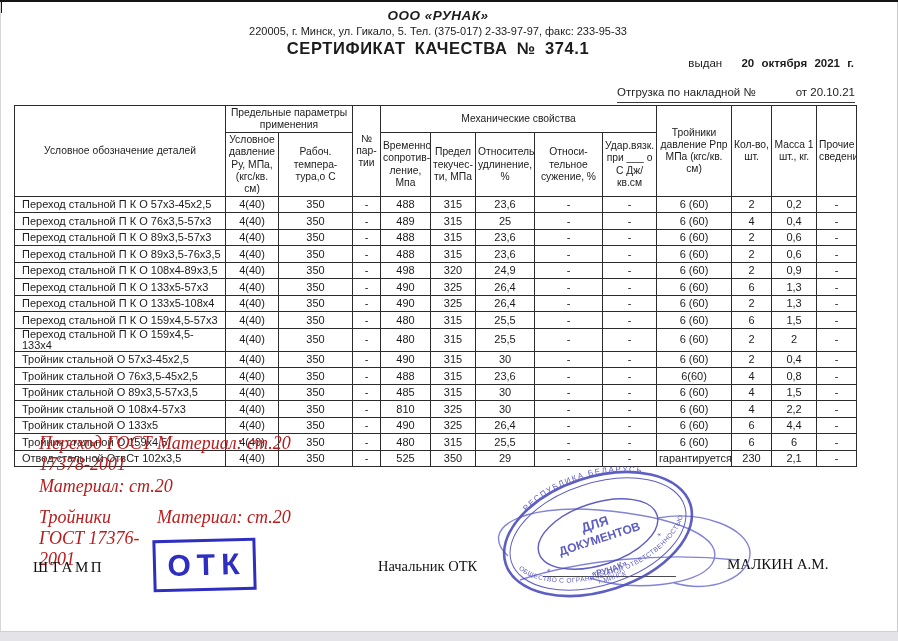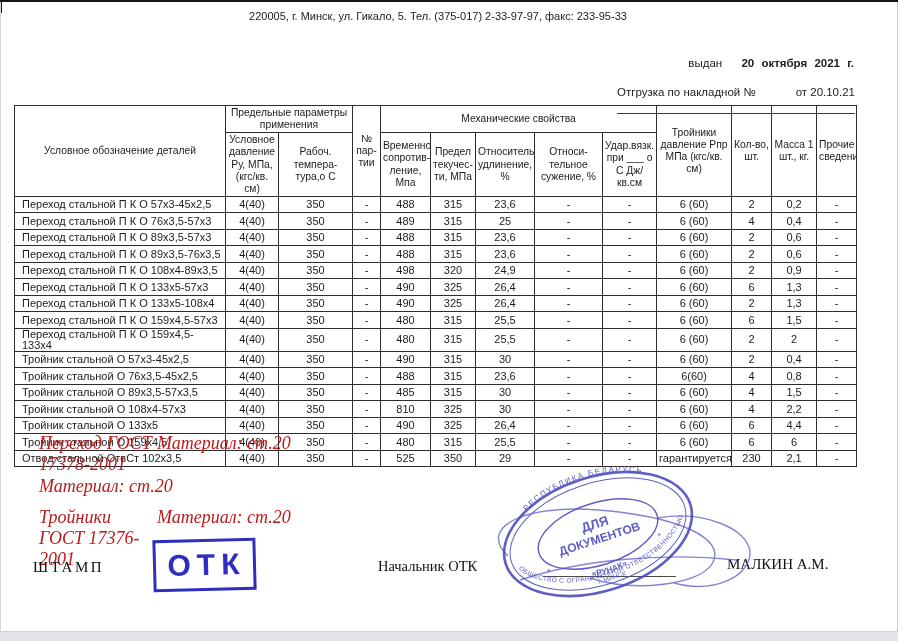--- a/index.html
+++ b/index.html
@@ -17,21 +17,21 @@
   .letterhead{position:absolute;left:0;top:6px;width:876px;text-align:center;}
   .company{font-size:13.5px;font-weight:bold;font-style:italic;letter-spacing:.5px;}
   .address{font-size:11px;margin-top:2px;}
   .doc-title{font-size:16.5px;font-weight:bold;letter-spacing:.6px;word-spacing:4px;margin-top:2px;}
   .issued-line{position:absolute;top:55px;right:44px;font-size:11.5px;}
   .issued-label{margin-right:16px;}
   .issued-date{font-weight:bold;word-spacing:4px;}
   .shipment-line{
     position:absolute;left:617px;top:84px;width:238px;font-size:11.5px;
     border-bottom:1px solid #3a3a3a;display:flex;justify-content:space-between;
-    padding-bottom:15px;
+    padding-bottom:4px;
   }
 
   
   table.cert{
     position:absolute;left:14px;top:103px;width:842px;
     border-collapse:collapse;table-layout:fixed;
   }
   table.cert th,table.cert td{
     border:1px solid #2c2c2c;overflow:hidden;
     font-weight:normal;vertical-align:middle;text-align:center;
@@ -67,21 +67,23 @@
 </head>
 <body>
 
 <div class="page">
   <div class="edge-left"></div>
   <div class="edge-left-full"></div>
   <div class="edge-right"></div>
   <div class="bottom-strip"></div>
 
   <div class="letterhead">
+    <div class="company">ООО «РУНАК»</div>
     <div class="address">220005, г. Минск, ул. Гикало, 5. Тел. (375-017) 2-33-97-97, факс: 233-95-33</div>
+    <div class="doc-title">СЕРТИФИКАТ КАЧЕСТВА № 374.1</div>
   </div>
 
   <div class="issued-line">
     <span class="issued-label">выдан</span>
     <span class="issued-date">20 октября 2021 г.</span>
   </div>
 
   <div class="shipment-line">
     <span>Отгрузка по накладной №</span>
     <span>от 20.10.21</span>

